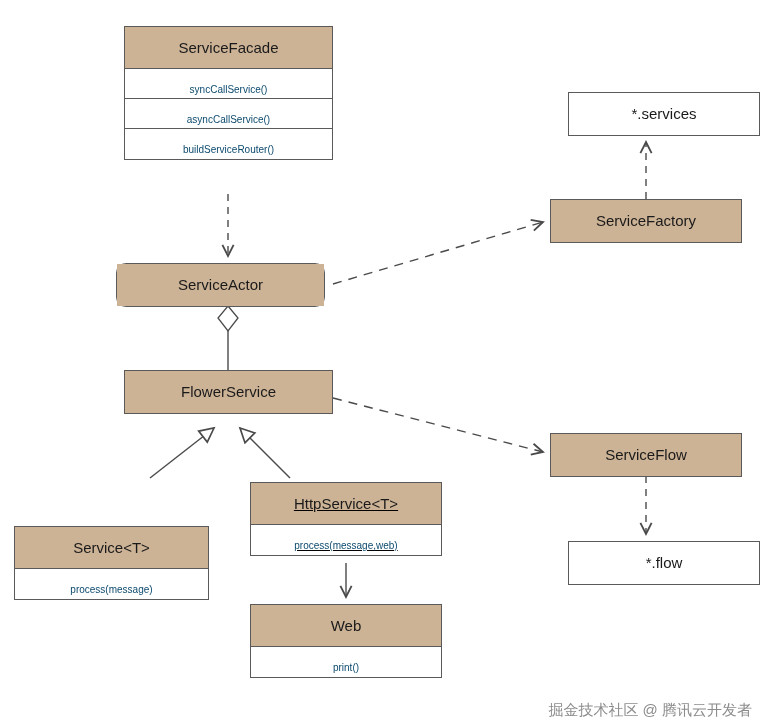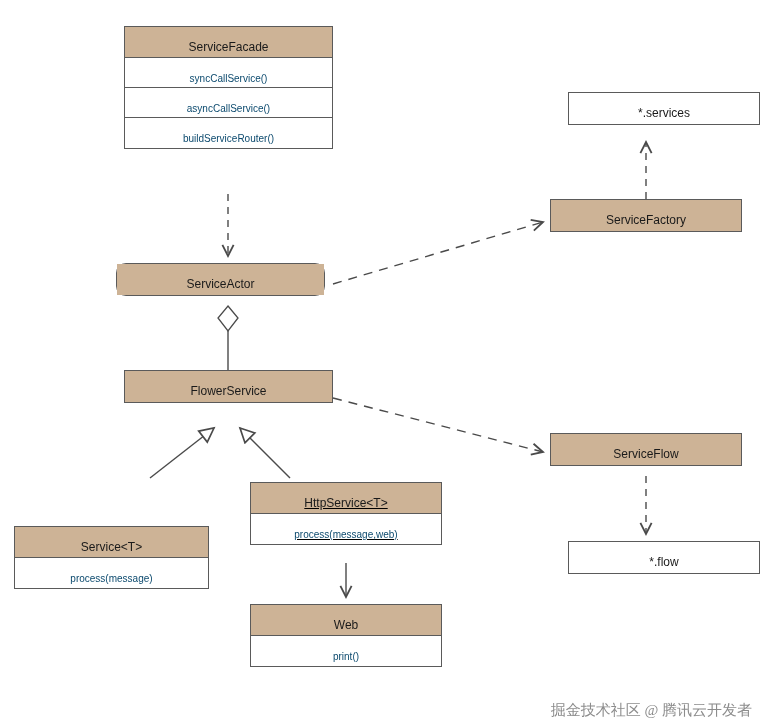--- a/index.html
+++ b/index.html
@@ -29,23 +29,23 @@
     position: absolute;
     box-sizing: border-box;
     border: 1px solid #5a5a5a;
     background: #ffffff;
   }
   .node .title {
     box-sizing: border-box;
     background: #cdb396;
     color: #1a1a1a;
     text-align: center;
-    font-size: 12px;
+    font-size: 15px;
     line-height: 41px;
-    height: 31px;
+    height: 42px;
     border-bottom: 1px solid #5a5a5a;
     white-space: nowrap;
     overflow: hidden;
   }
   .node.simple .title {
     border-bottom: none;
   }
   .node .row {
     box-sizing: border-box;
     text-align: center;
@@ -68,21 +68,20 @@
     background: #ffffff;
     border-bottom: none;
   }
   .watermark {
     position: absolute;
     right: 8px;
     bottom: 4px;
     font-size: 15px;
     color: #8c8c8c;
     white-space: nowrap;
-    font-family: Liberation Serif, serif;
   }
 </style>
 </head>
 <body>
 
 <div id="canvas">
 
   <svg class="lines" viewBox="0 0 760 724">
     <defs>
       <marker id="open-arrow" markerWidth="12" markerHeight="12" refX="9" refY="5" orient="auto">

